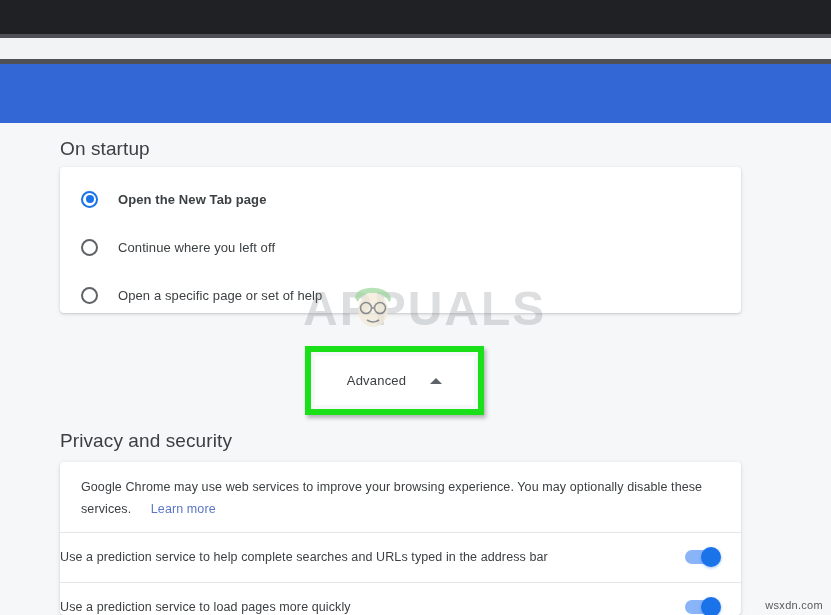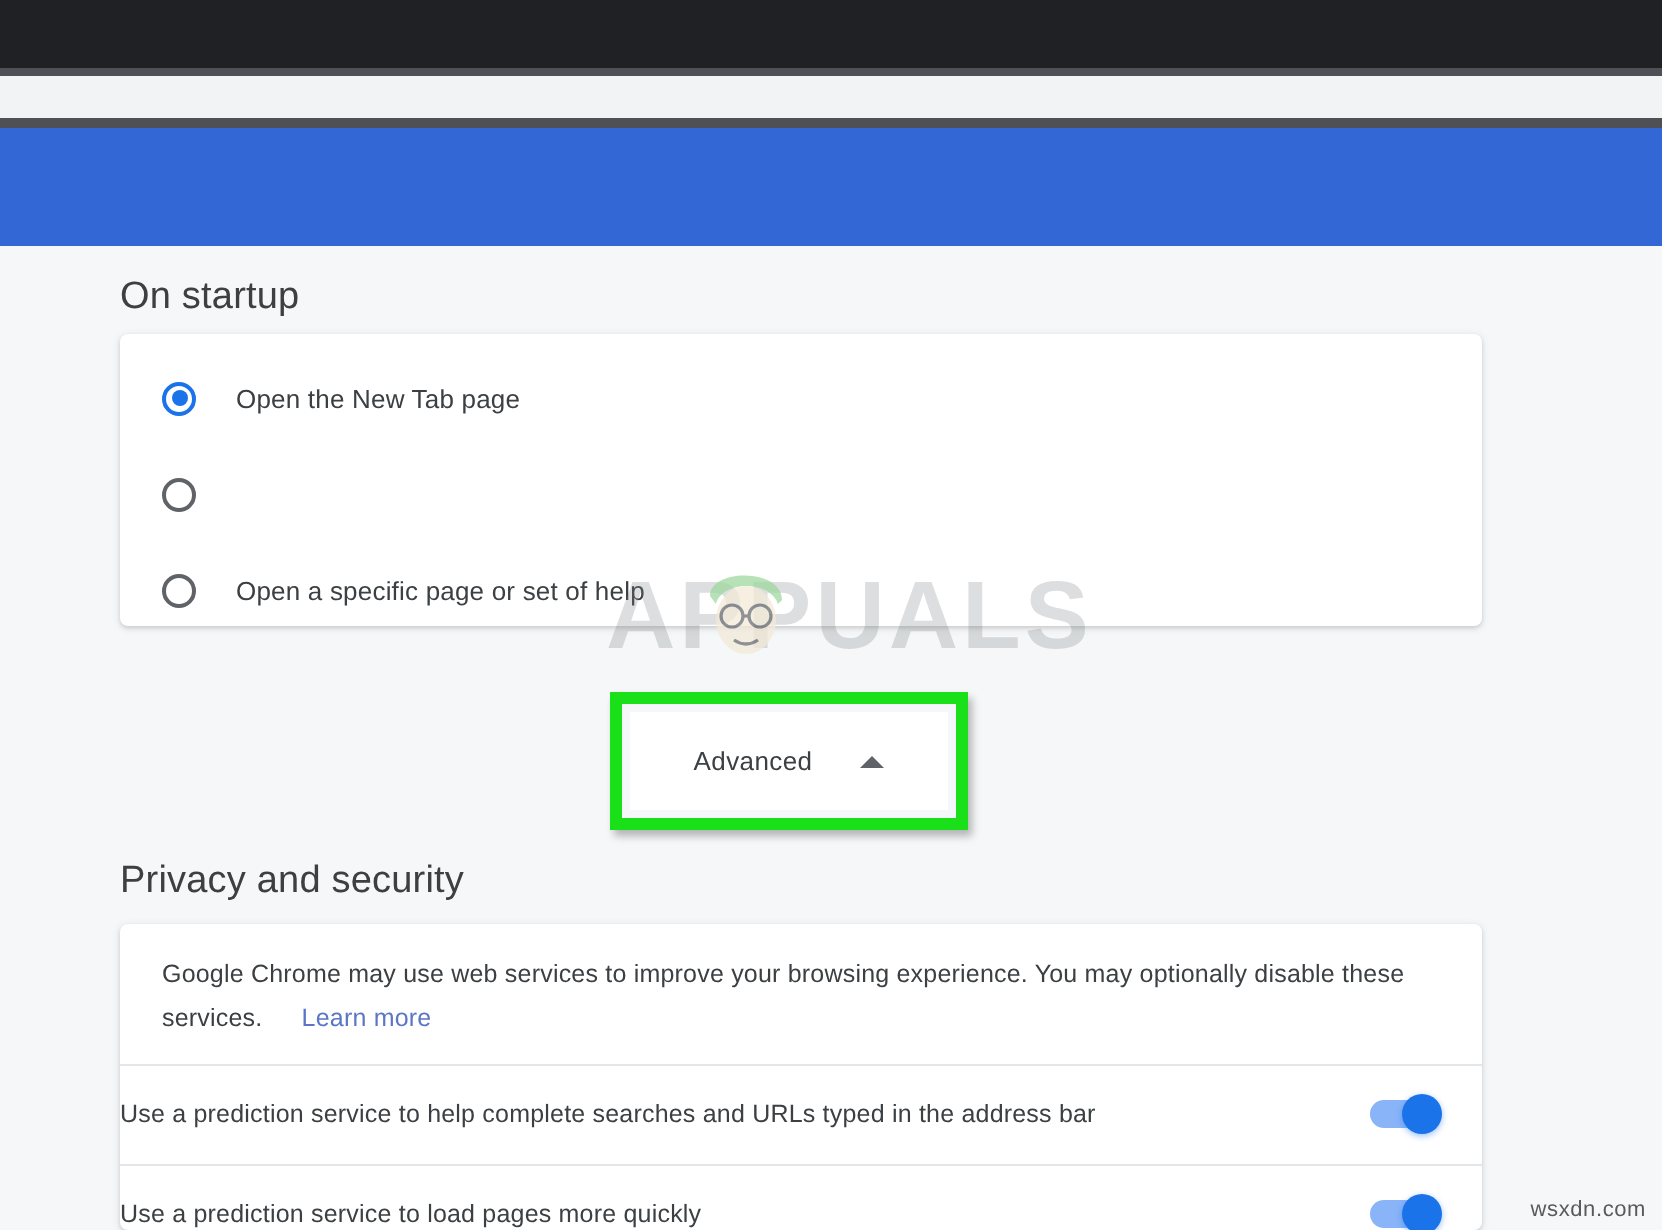--- a/index.html
+++ b/index.html
@@ -107,21 +107,21 @@
   #card-privacy { top: 339px; height: 153px; }
 
   .radio-row {
     position: absolute;
     left: 0;
     width: 681px;
     height: 48px;
     display: flex;
     align-items: center;
   }
-  .radio-row:nth-of-type(1) { top: 8px; }
+  .radio-row:nth-of-type(1) { top: 8px; font-weight: bold; }
   .radio-row:nth-of-type(2) { top: 56px; }
   .radio-row:nth-of-type(3) { top: 104px; }
 
   .radio {
     width: 17px; height: 17px;
     border-radius: 50%;
     margin-left: 21px;
     box-sizing: border-box;
     border: 2px solid #5f6368;
     flex: 0 0 auto;
@@ -291,20 +291,21 @@
 
   <div class="section-title" id="t-startup">On startup</div>
 
   <div class="card" id="card-startup">
     <div class="radio-row">
       <span class="radio checked"></span>
       <span class="radio-label">Open the New Tab page</span>
     </div>
     <div class="radio-row">
       <span class="radio"></span>
+      <span class="radio-label">Continue where you left off</span>
     </div>
     <div class="radio-row">
       <span class="radio"></span>
       <span class="radio-label">Open a specific page or set of help</span>
     </div>
   </div>
 
   <div class="section-title" id="t-privacy">Privacy and security</div>
 
   <div class="card" id="card-privacy">

